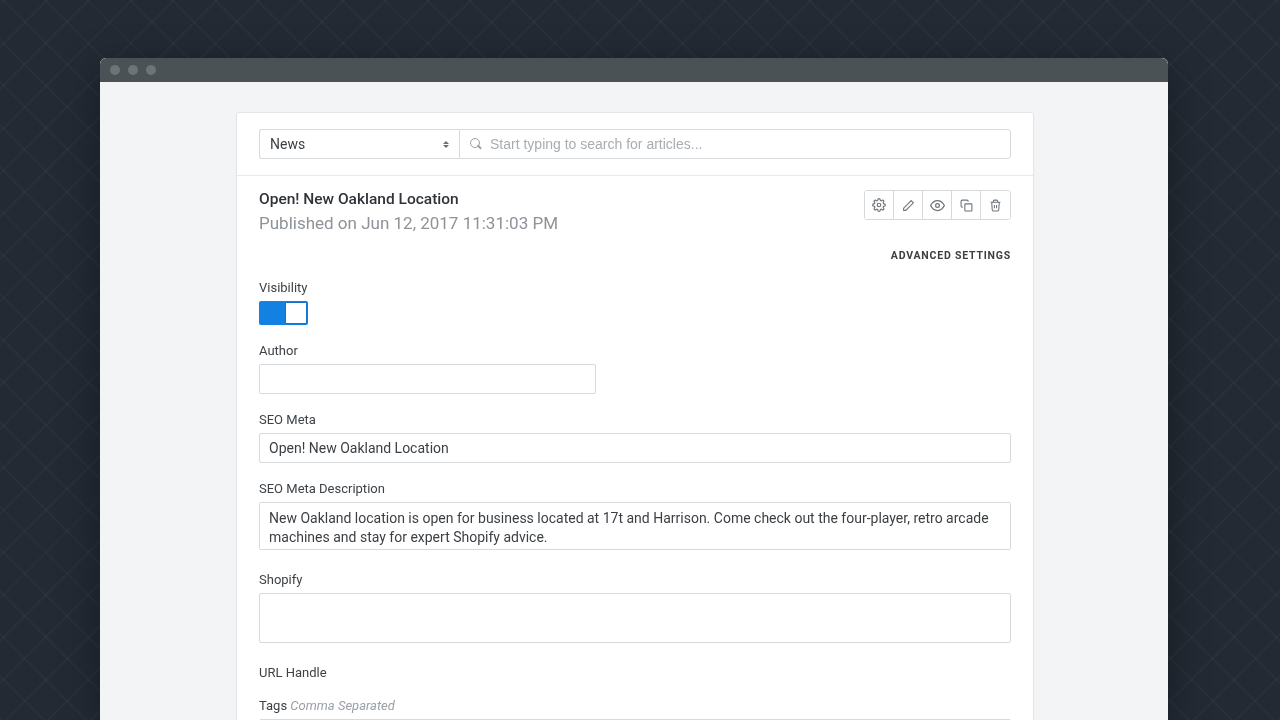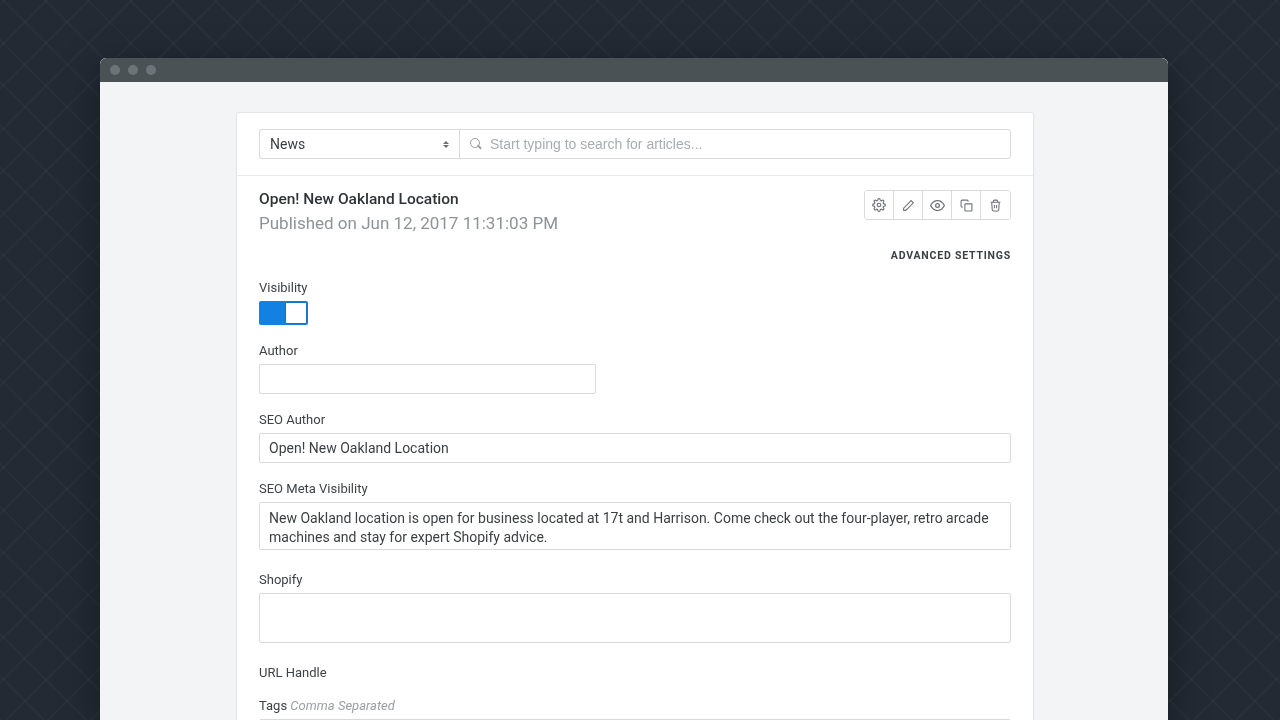--- a/index.html
+++ b/index.html
@@ -203,26 +203,26 @@
             <div class="toggle-knob"></div>
           </div>
         </div>
 
         <div class="field">
           <div class="field-label">Author</div>
           <input class="input half" type="text" value="" style="">
         </div>
 
         <div class="field">
-          <div class="field-label">SEO Author</div>
+          <div class="field-label">SEO Meta</div>
           <input class="input" type="text" value="Open! New Oakland Location" style="">
         </div>
 
         <div class="field">
-          <div class="field-label">SEO Meta Visibility</div>
+          <div class="field-label">SEO Meta Description</div>
           <textarea class="textarea ta-meta" style="">New Oakland location is open for business located at 17t and Harrison. Come check out the four-player, retro arcade machines and stay for expert Shopify advice.</textarea>
         </div>
 
         <div class="field">
           <div class="field-label">Shopify</div>
           <textarea class="textarea ta-excerpt" style=""></textarea>
         </div>
 
         <div class="field">
           <div class="field-label">URL Handle</div>

